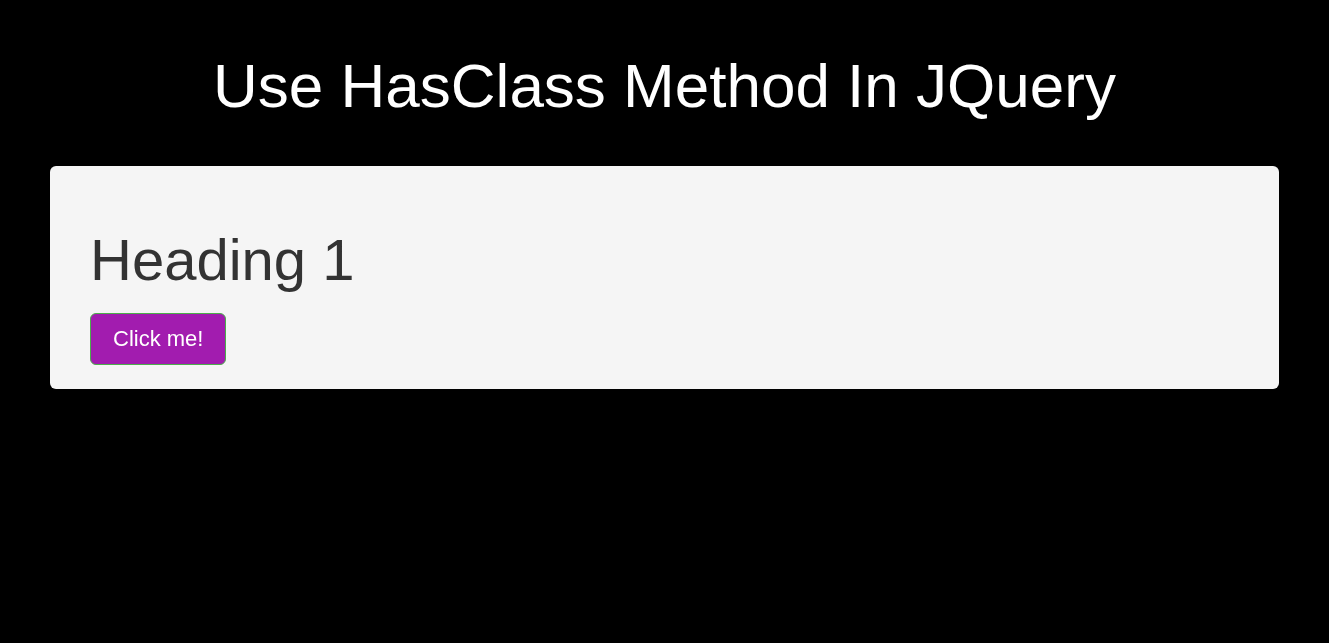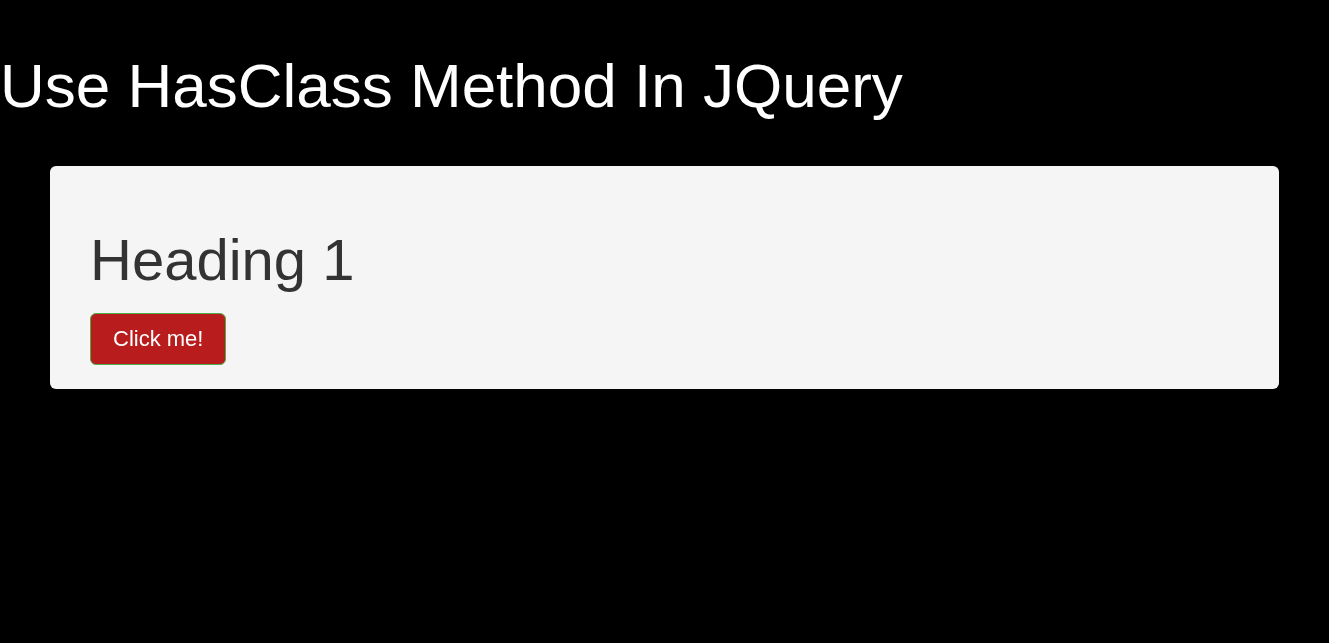--- a/index.html
+++ b/index.html
@@ -11,21 +11,21 @@
       background-color: #000000;
       font-family: "Helvetica Neue", Helvetica, Arial, sans-serif;
       width: 1329px;
       height: 643px;
       padding: 0;
     }
     .page-title {
       color: #ffffff;
       font-size: 62px;
       font-weight: 400;
-      text-align: left;
+      text-align: center;
       padding-top: 50px;
       padding-bottom: 45px;
     }
     .card {
       background-color: #f5f5f5;
       margin: 0 50px;
       border-radius: 6px;
       padding: 40px 40px 24px 40px;
     }
     .heading1 {
@@ -41,21 +41,21 @@
       font-weight: 400;
       margin-bottom: 25px;
     }
     .paragraph {
       color: #333333;
       font-size: 22px;
       font-weight: 400;
       margin-bottom: 28px;
     }
     .btn {
-      background-color: #b91c1c;
+      background-color: #a21caf;
       color: #ffffff;
       border: 1px solid #4cae4c;
       border-radius: 6px;
       font-size: 22px;
       padding: 12px 22px;
       cursor: pointer;
       font-family: inherit;
     }
   </style>
 </head>

